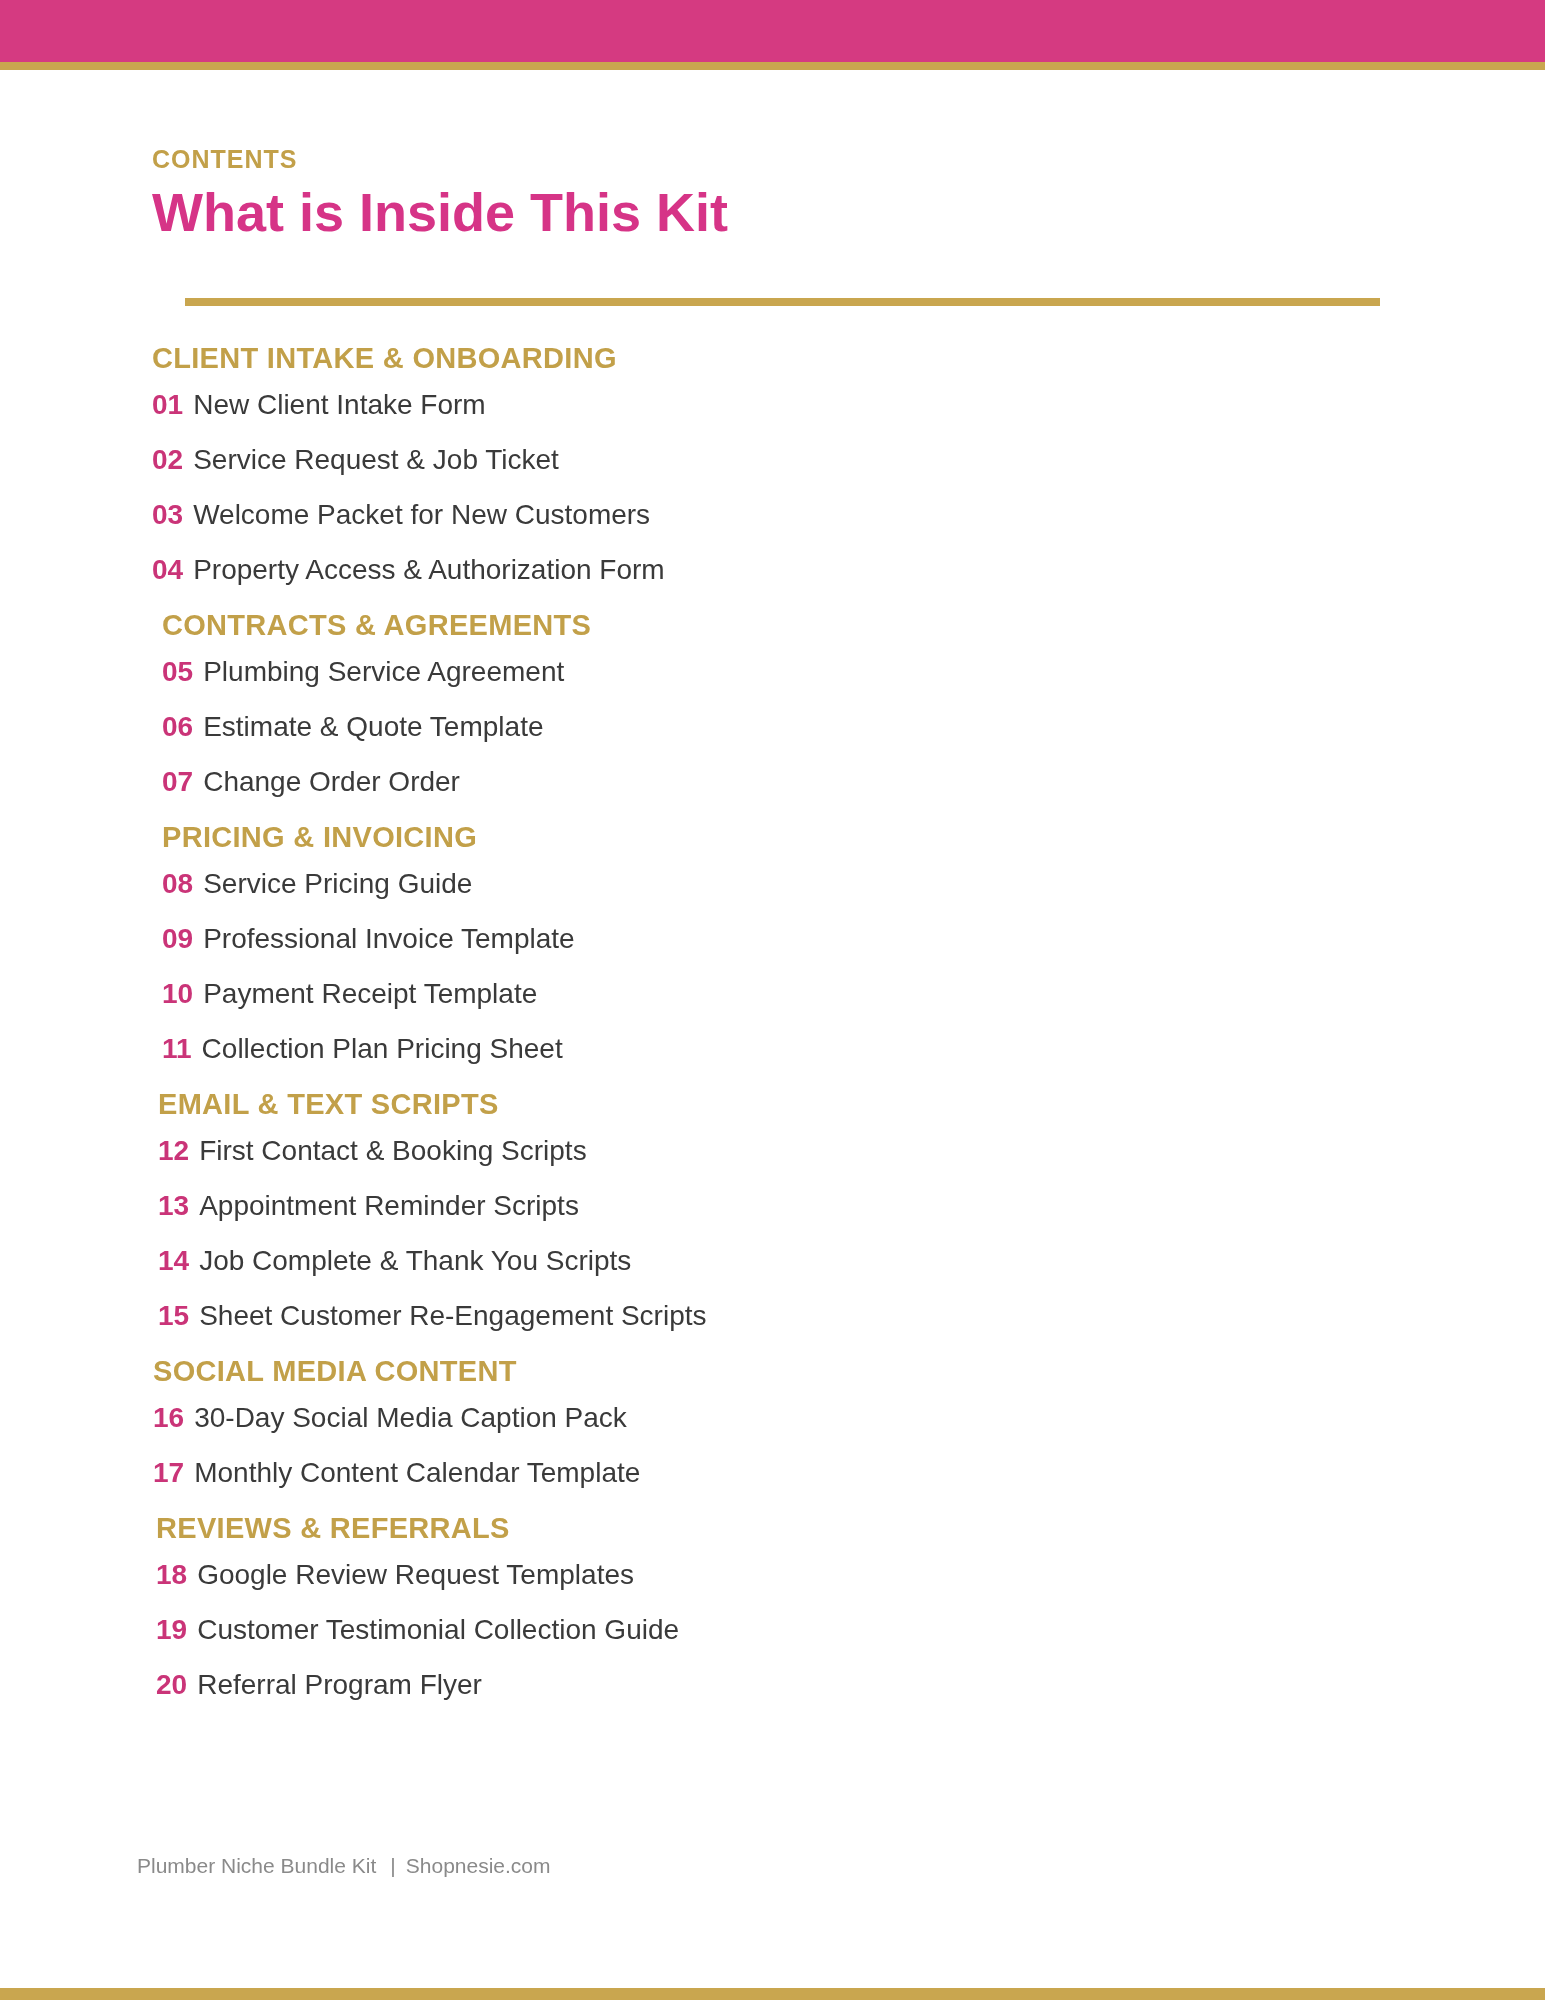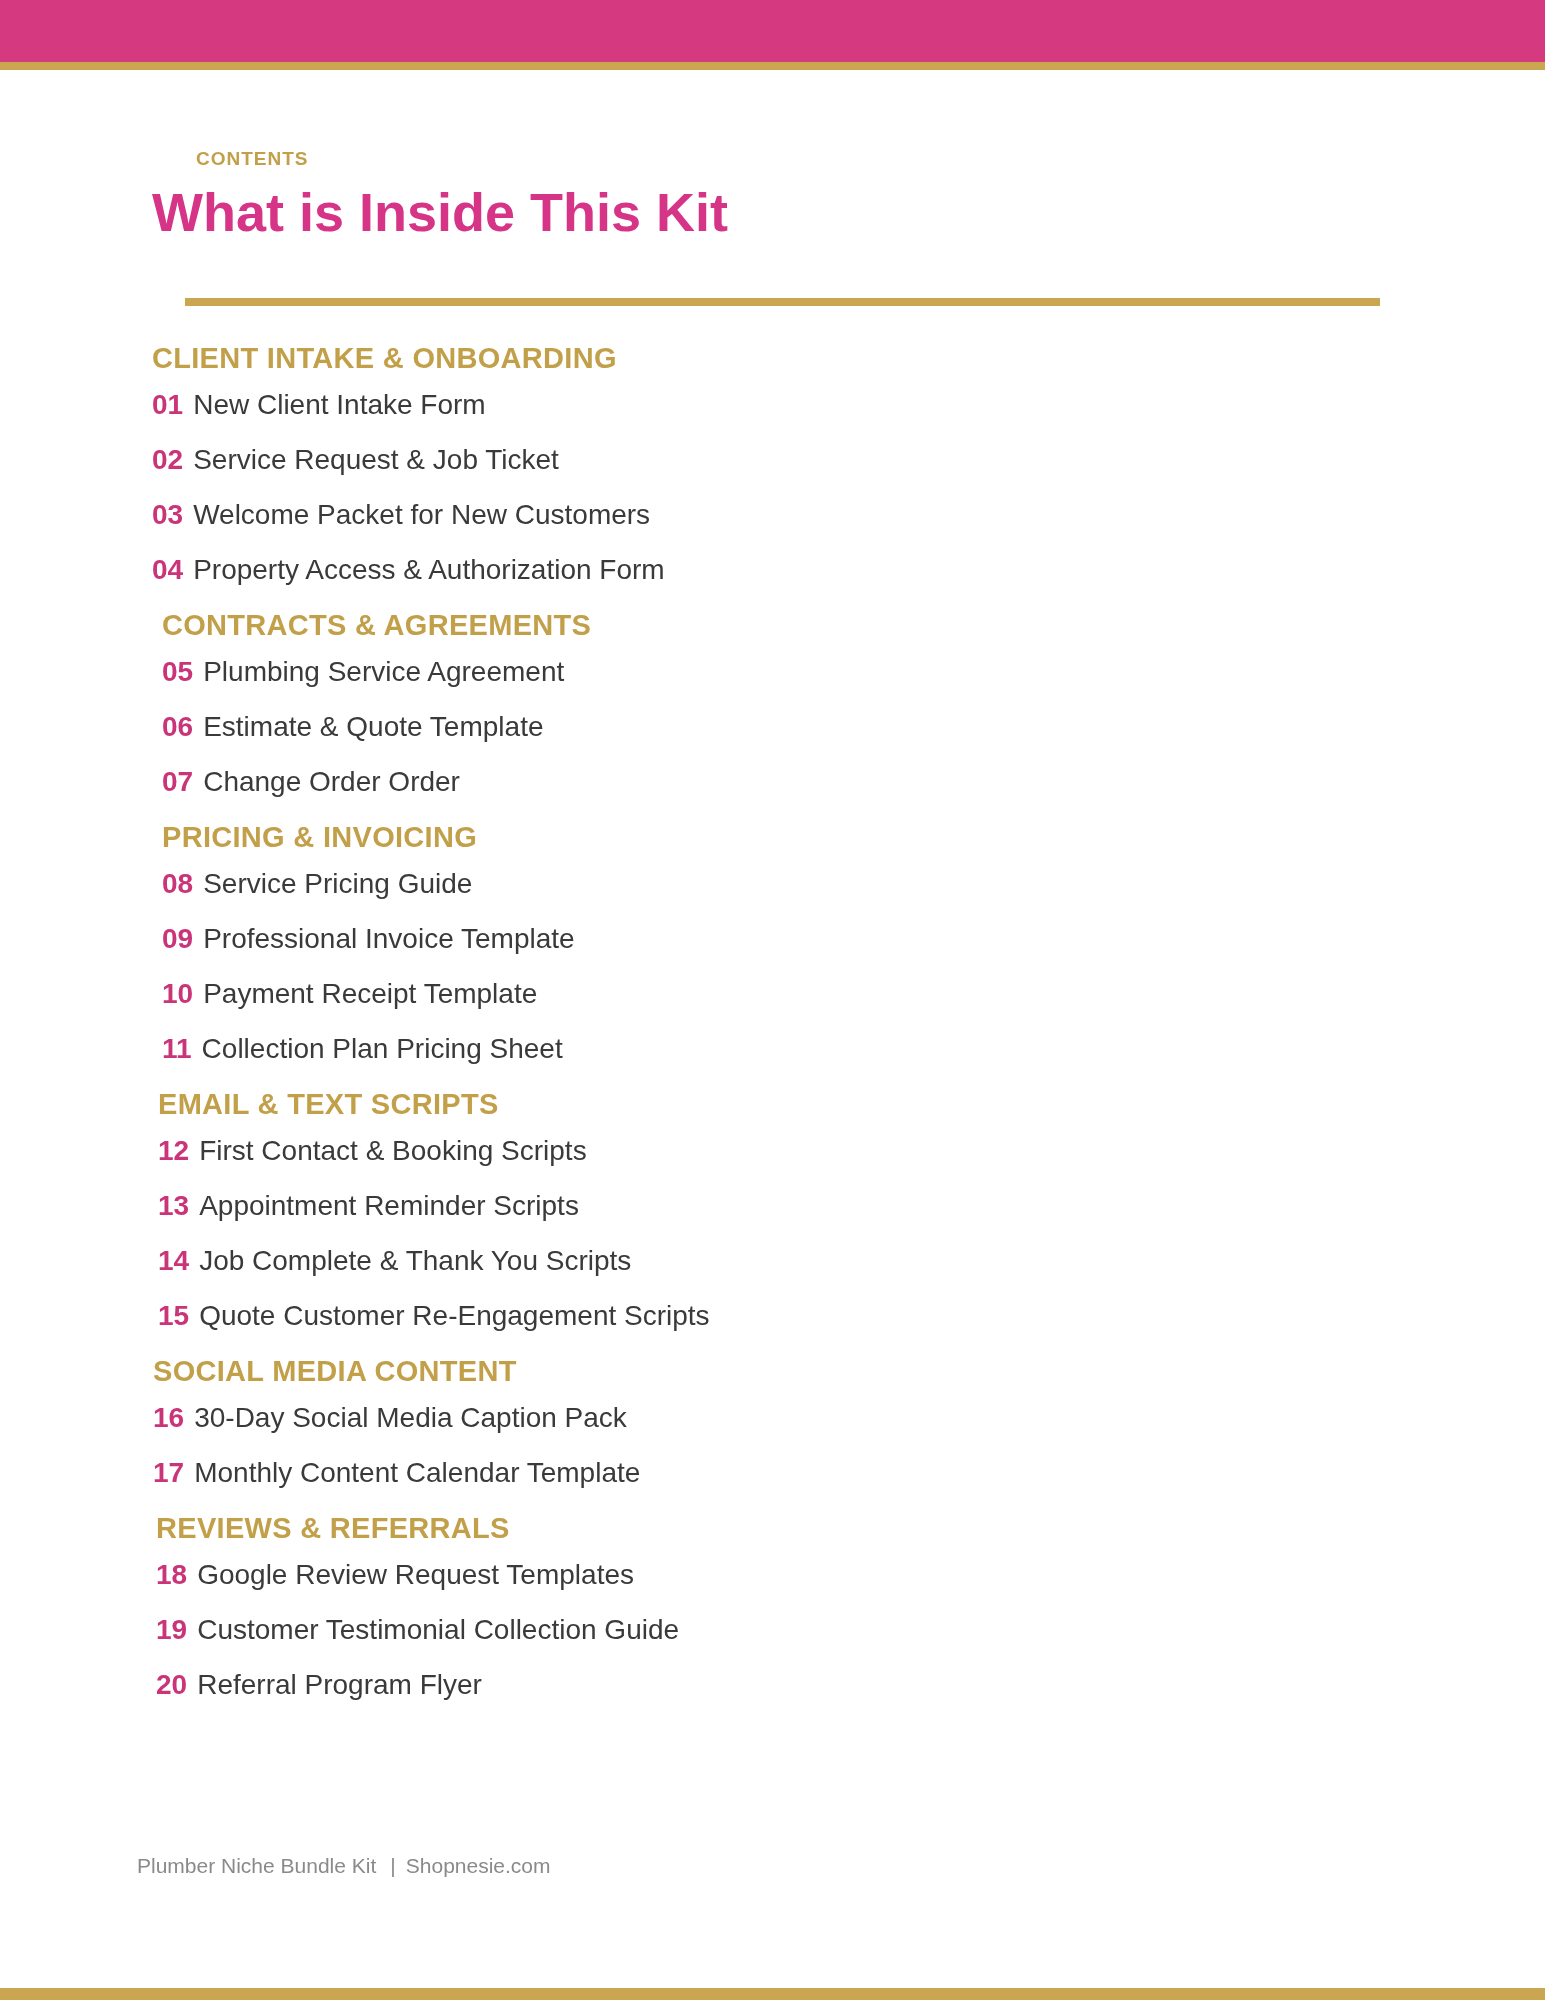--- a/index.html
+++ b/index.html
@@ -9,26 +9,25 @@
     height: 2000px;
     background: #ffffff;
     overflow: hidden;
     font-family: "Liberation Sans", sans-serif;
   }
   .top-pink-bar { height: 62px; background: #d53a81; }
   .top-gold-bar { height: 8px; background: #c9a64f; }
   .content { padding-left: 152px; padding-right: 150px; }
   .kicker {
     margin-top: 74px;
-    font-size: 19px;
+    font-size: 25px;
     line-height: 30px;
     font-weight: bold;
     letter-spacing: 1px;
     color: #c2a049;
-    margin-left: 44px;
   }
   .title {
     margin: 9px 0 0 0;
     font-size: 54px;
     line-height: 58px;
     font-weight: bold;
     color: #d63487;
   }
   .divider {
     margin-top: 57px;
@@ -143,21 +142,21 @@
       <div class="toc-item">
         <span class="num">12</span><span class="label">First Contact &amp; Booking Scripts</span>
       </div>
       <div class="toc-item">
         <span class="num">13</span><span class="label">Appointment Reminder Scripts</span>
       </div>
       <div class="toc-item">
         <span class="num">14</span><span class="label">Job Complete &amp; Thank You Scripts</span>
       </div>
       <div class="toc-item">
-        <span class="num">15</span><span class="label">Quote Customer Re-Engagement Scripts</span>
+        <span class="num">15</span><span class="label">Sheet Customer Re-Engagement Scripts</span>
       </div>
     </section>
 
     <section class="toc-section extra-gap ind-1">
       <h2>SOCIAL MEDIA CONTENT</h2>
       <div class="toc-item">
         <span class="num">16</span><span class="label">30-Day Social Media Caption Pack</span>
       </div>
       <div class="toc-item">
         <span class="num">17</span><span class="label">Monthly Content Calendar Template</span>

